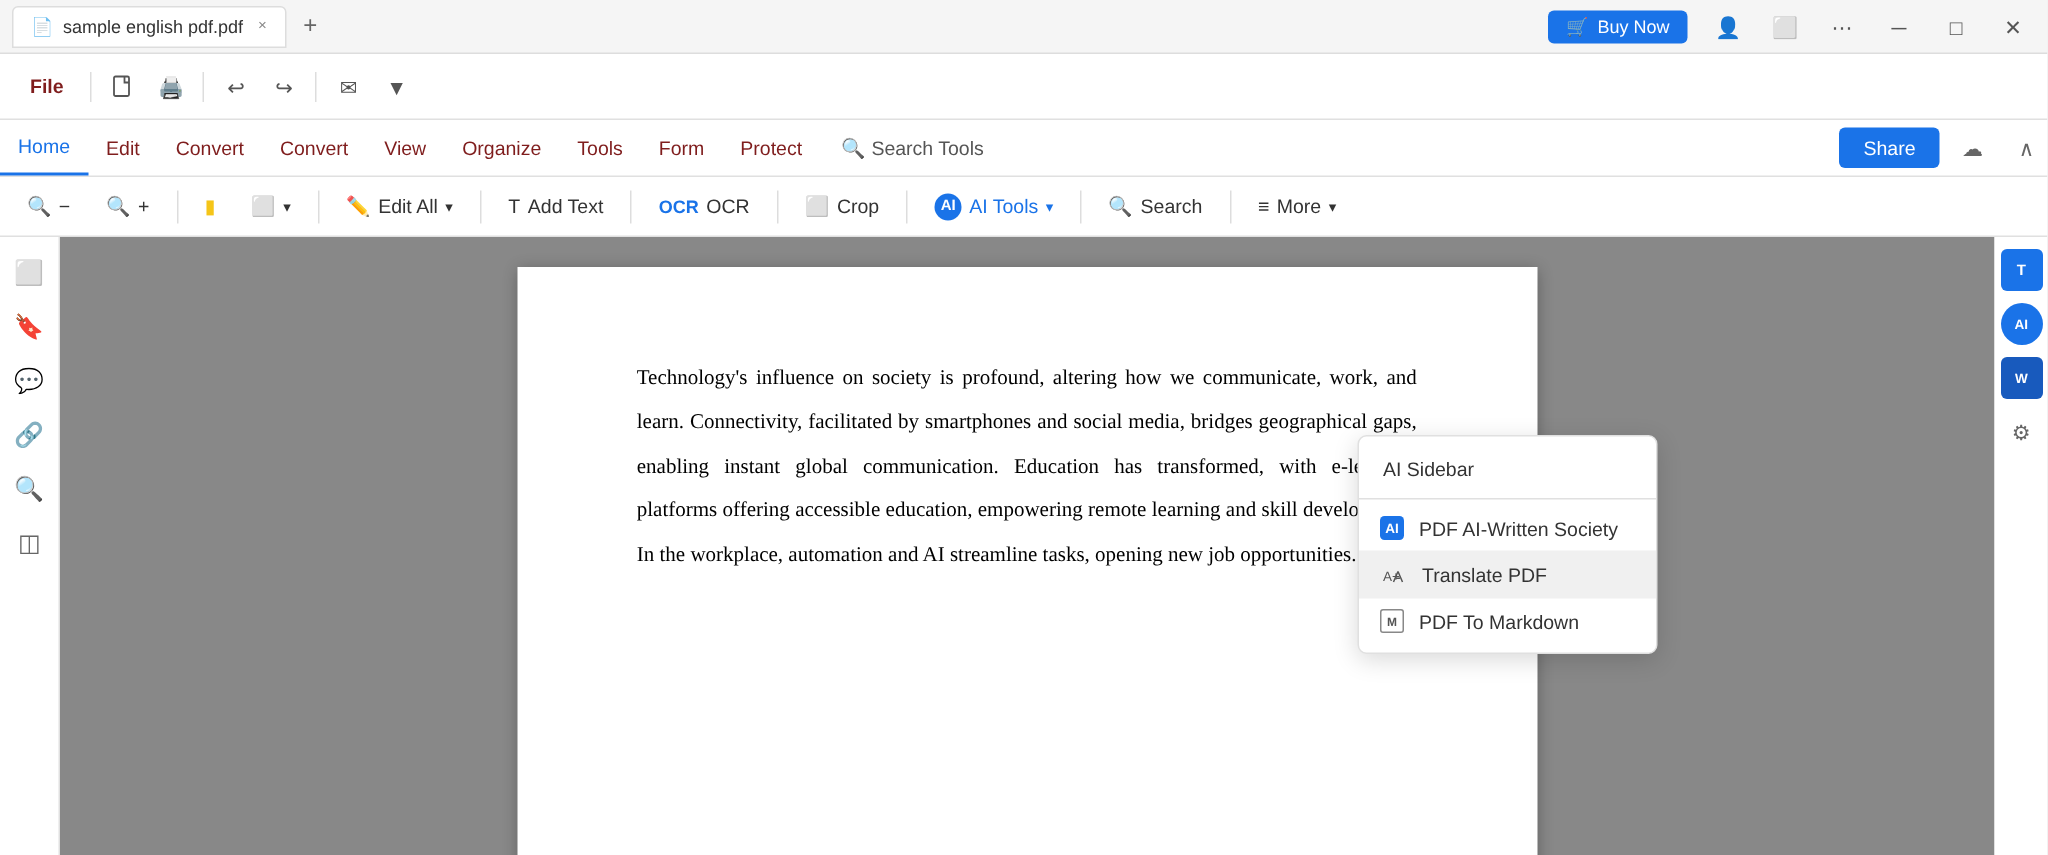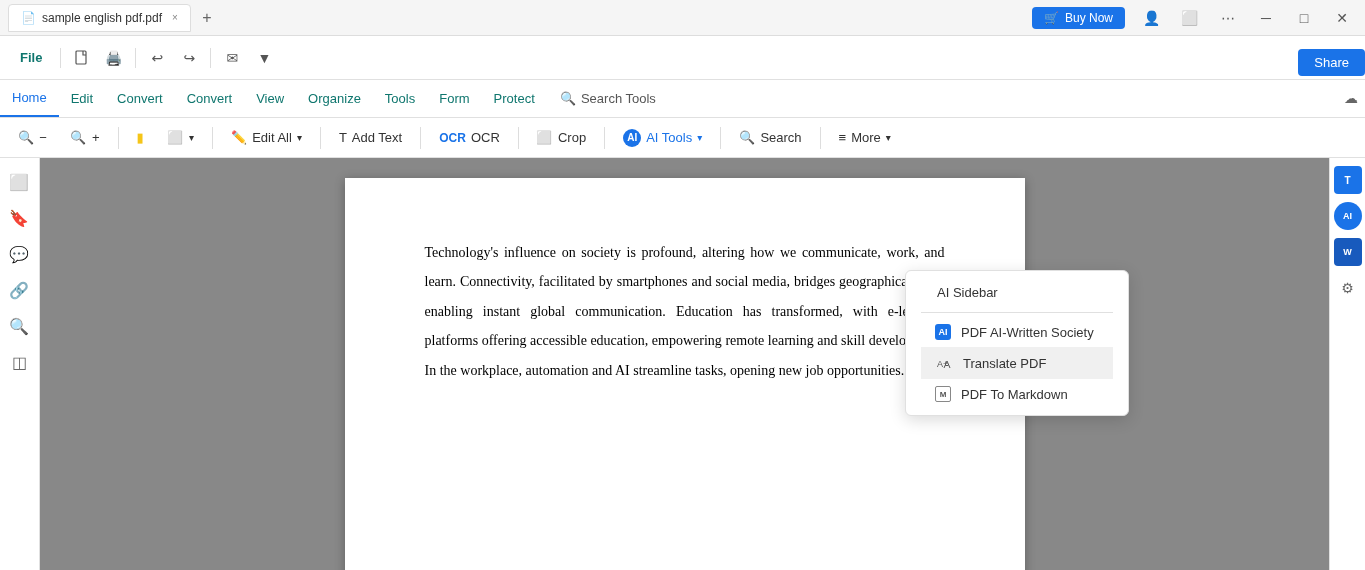--- a/index.html
+++ b/index.html
@@ -12,21 +12,21 @@
     .new-tab-btn { width: 24px; height: 24px; display: flex; align-items: center; justify-content: center; font-size: 16px; color: #666; cursor: pointer; }
     .buy-now-btn { margin-left: auto; background: #1a73e8; color: #fff; border: none; border-radius: 4px; padding: 4px 12px; font-size: 12px; cursor: pointer; display: flex; align-items: center; gap: 6px; }
 
     
     .toolbar { background: #fff; border-bottom: 1px solid #e0e0e0; display: flex; align-items: center; height: 44px; padding: 0 8px; gap: 2px; }
     .toolbar-icon-btn { width: 30px; height: 30px; display: flex; align-items: center; justify-content: center; border-radius: 4px; cursor: pointer; color: #555; font-size: 14px; border: none; background: none; }
     .toolbar-divider { width: 1px; height: 20px; background: #ddd; margin: 0 4px; }
 
     
     .menu-bar { background: #fff; border-bottom: 1px solid #e0e0e0; display: flex; align-items: center; height: 38px; padding: 0 0; gap: 0; }
-    .menu-item { padding: 6px 12px; font-size: 13px; color: #0f766e; cursor: pointer; border-radius: 4px; height: 36px; display: flex; align-items: center; }
+    .menu-item { padding: 6px 12px; font-size: 13px; color: #7f1d1d; cursor: pointer; border-radius: 4px; height: 36px; display: flex; align-items: center; }
     .menu-item.active { color: #1a73e8; border-bottom: 2px solid #1a73e8; border-radius: 0; }
     .search-tools-btn { display: flex; align-items: center; gap: 4px; padding: 4px 10px; font-size: 13px; color: #555; cursor: pointer; margin-left: 4px; }
     .share-btn { margin-left: auto; background: #1a73e8; color: #fff; border: none; border-radius: 4px; padding: 6px 16px; font-size: 13px; cursor: pointer; }
 
     
     .secondary-toolbar { background: #fff; border-bottom: 1px solid #e0e0e0; display: flex; align-items: center; height: 40px; padding: 0 8px; gap: 4px; }
     .tool-btn { display: flex; align-items: center; gap: 5px; padding: 5px 10px; font-size: 13px; color: #333; border-radius: 4px; cursor: pointer; border: none; background: none; }
     .tool-btn.ai-btn { color: #1a73e8; }
     .tool-divider { width: 1px; height: 22px; background: #ddd; margin: 0 4px; }
 
@@ -42,21 +42,21 @@
     .pdf-page { background: #fff; width: 680px; min-height: 480px; box-shadow: 0 2px 10px rgba(0,0,0,0.3); padding: 60px 80px 40px; position: relative; }
     .pdf-title { text-align: center; font-weight: bold; font-size: 16px; margin-bottom: 30px; font-family: 'Times New Roman', serif; }
     .pdf-body { font-family: 'Times New Roman', serif; font-size: 14px; line-height: 2.1; text-align: justify; }
 
     
     .right-sidebar { width: 36px; background: #fff; border-left: 1px solid #e0e0e0; display: flex; flex-direction: column; align-items: center; padding: 8px 0; gap: 8px; }
     .right-icon { width: 28px; height: 28px; display: flex; align-items: center; justify-content: center; cursor: pointer; border-radius: 4px; color: #666; font-size: 14px; }
 
     
     .dropdown-overlay { position: absolute; top: 0; left: 0; width: 100%; height: 100%; pointer-events: none; z-index: 100; }
-    .dropdown-menu { position: absolute; top: 112px; left: 865px; background: #fff; border: 1px solid #e0e0e0; border-radius: 6px; box-shadow: 0 4px 16px rgba(0,0,0,0.15); width: 224px; padding: 6px 15px; pointer-events: all; }
+    .dropdown-menu { position: absolute; top: 132px; left: 865px; background: #fff; border: 1px solid #e0e0e0; border-radius: 6px; box-shadow: 0 4px 16px rgba(0,0,0,0.15); width: 200px; padding: 6px 0; pointer-events: all; }
     .dropdown-header { padding: 8px 16px; font-size: 13px; color: #333; font-weight: 500; }
     .dropdown-divider { height: 1px; background: #e0e0e0; margin: 4px 0; }
     .dropdown-item { display: flex; align-items: center; gap: 10px; padding: 7px 14px; font-size: 13px; color: #333; cursor: pointer; }
     .dropdown-item:hover, .dropdown-item.selected { background: #f0f0f0; }
     .dropdown-item .item-icon { width: 18px; height: 18px; display: flex; align-items: center; justify-content: center; font-size: 12px; color: #555; flex-shrink: 0; }
   </style>
 </head>
 <body>
 
 <div class="tab-bar">
@@ -105,21 +105,21 @@
   <div class="menu-item">Convert</div>
   <div class="menu-item">View</div>
   <div class="menu-item">Organize</div>
   <div class="menu-item">Tools</div>
   <div class="menu-item">Form</div>
   <div class="menu-item">Protect</div>
   <div class="search-tools-btn">
     <span>🔍</span>
     <span>Search Tools</span>
   </div>
-  <div style="margin-left:auto;display:flex;align-items:flex-end;gap:8px;flex-direction:column;">
+  <div style="margin-left:auto;display:flex;align-items:flex-start;gap:8px;">
     <button class="share-btn">Share</button>
     <div class="right-icon">☁</div>
     <div class="right-icon">∧</div>
   </div>
 </div>
 
 <div class="secondary-toolbar">
   <button class="tool-btn">
     <span>🔍</span>
     <span style="font-size:13px;">−</span>

